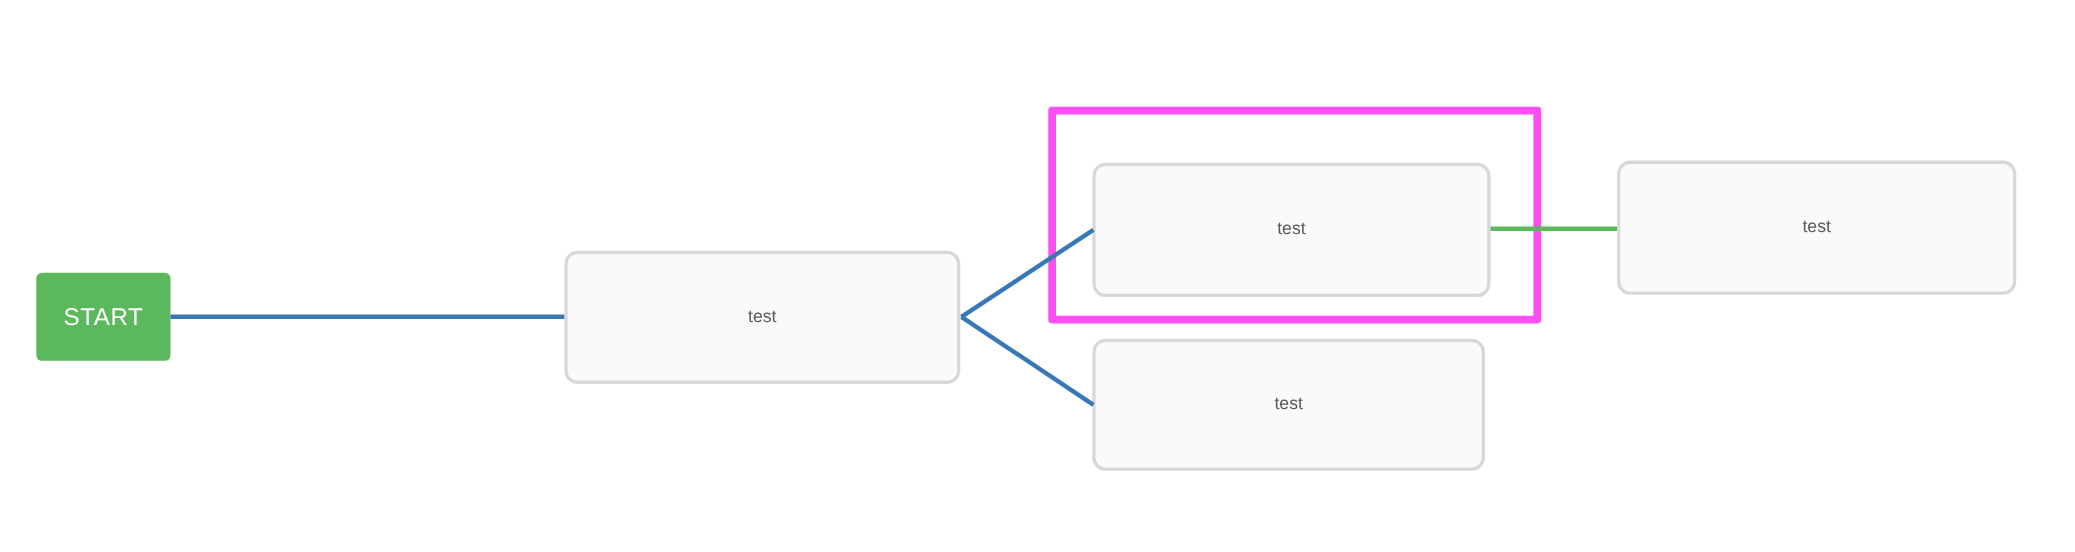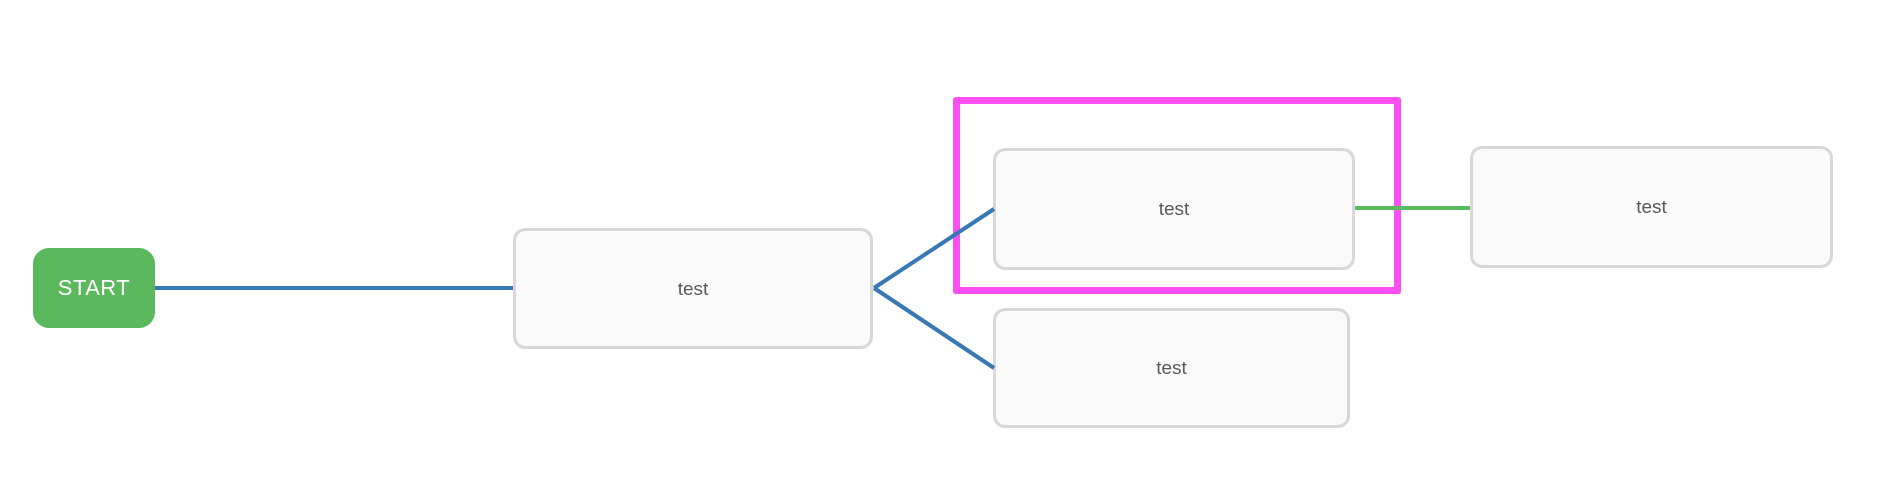--- a/index.html
+++ b/index.html
@@ -27,33 +27,33 @@
   .node {
     position: absolute;
     box-sizing: border-box;
     background: #fafafa;
     border: 3px solid #d8d8d8;
     border-radius: 12px;
     display: flex;
     align-items: center;
     justify-content: center;
     color: #595959;
-    font-size: 19px;
+    font-size: 16px;
     z-index: 2;
     cursor: pointer;
   }
   .start-node {
     position: absolute;
     box-sizing: border-box;
     left: 33px;
     top: 248px;
     width: 122px;
     height: 80px;
     background: #5cb85c;
-    border-radius: 16px;
+    border-radius: 5px;
     display: flex;
     align-items: center;
     justify-content: center;
     color: #ffffff;
     font-size: 22px;
     letter-spacing: 0.5px;
     z-index: 2;
     cursor: pointer;
   }
   .node-a { left: 513px; top: 228px; width: 360px; height: 121px; }

